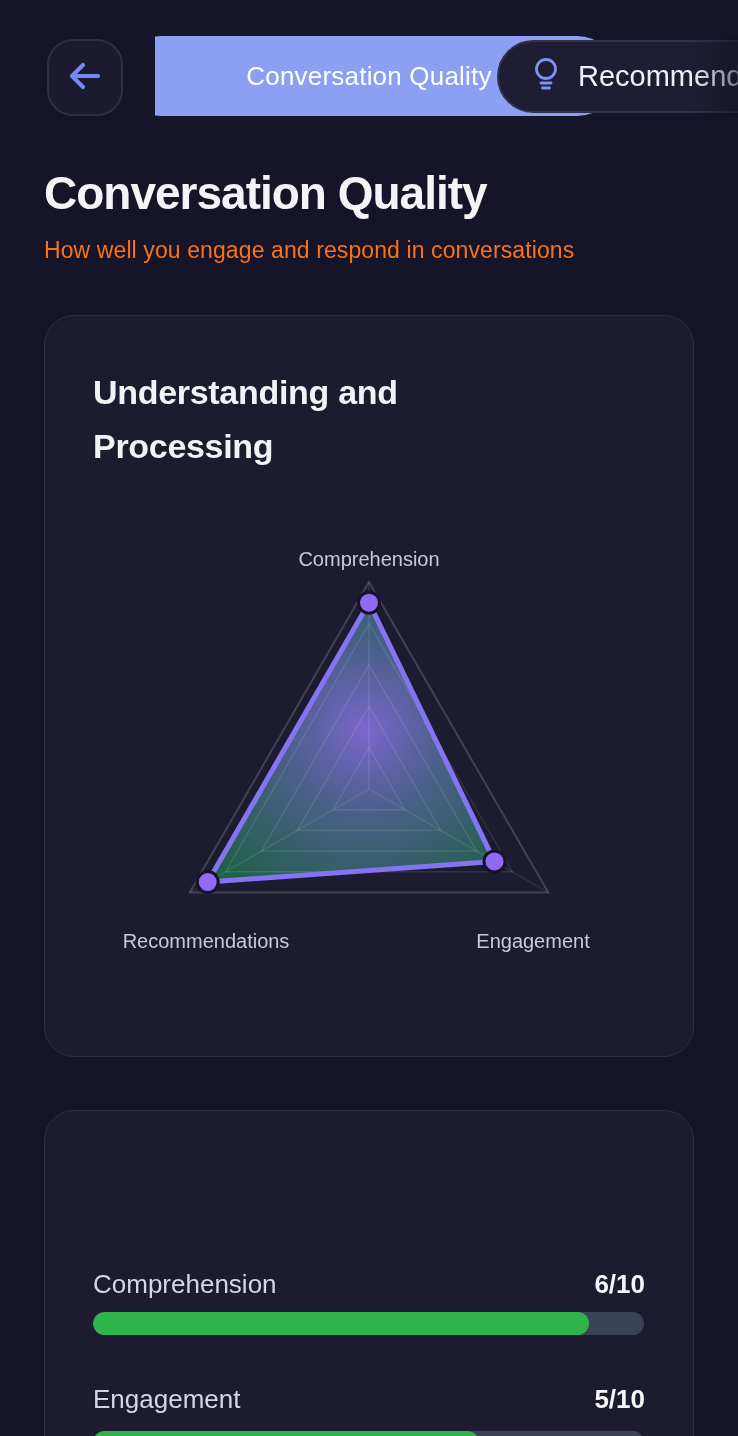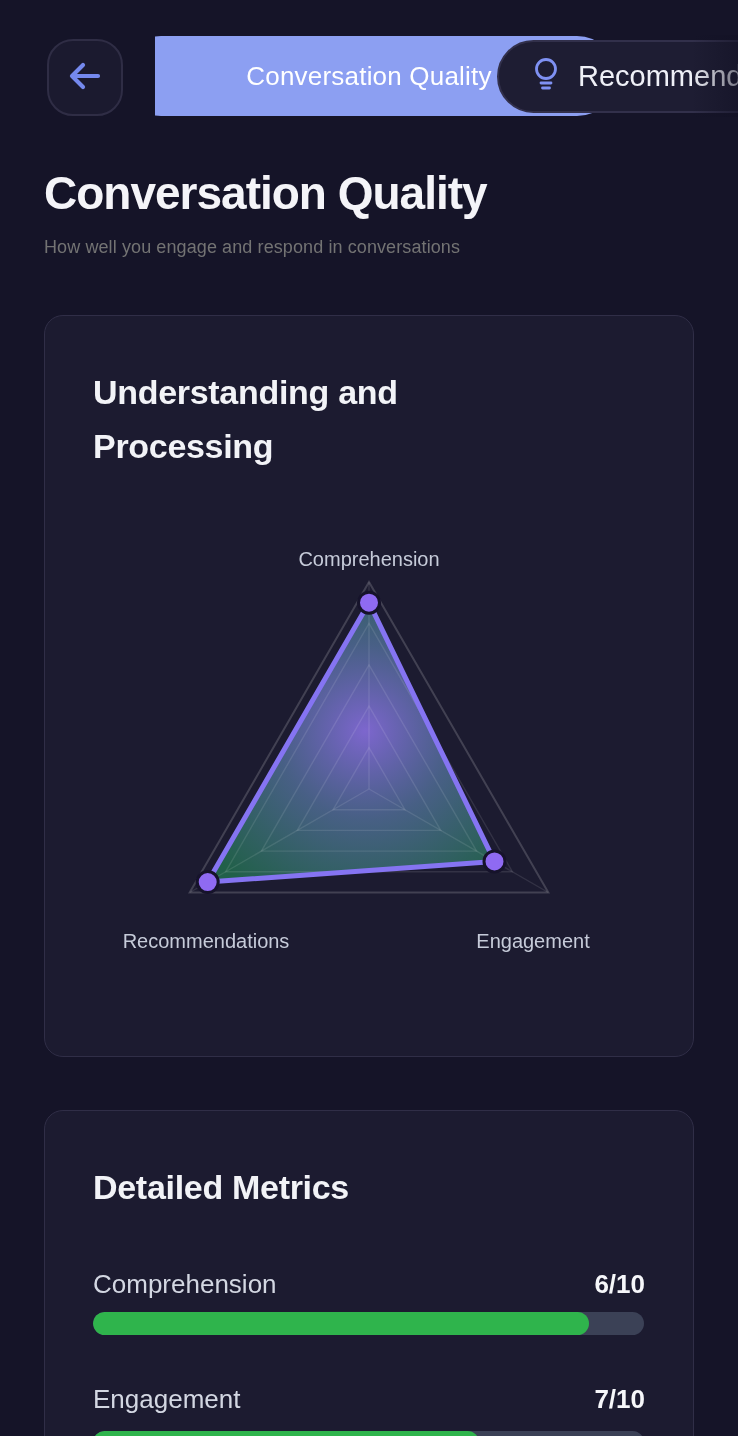--- a/index.html
+++ b/index.html
@@ -60,30 +60,30 @@
   }
 
   
   .page-title {
     position: absolute; left: 44px; top: 167px;
     color: #f4f4f8; font-size: 46px; font-weight: 700; letter-spacing: -1px;
     line-height: 1.15; white-space: nowrap;
   }
   .page-subtitle {
     position: absolute; left: 44px; top: 237px;
-    color: #737373; font-size: 18px; font-weight: 400; letter-spacing: 0.1px;
+    color: #f97316; font-size: 23px; font-weight: 400; letter-spacing: 0.1px;
     white-space: nowrap;
   }
 
   
   .card {
     position: absolute; left: 44px; width: 650px;
     background: #1c1b30;
     border: 1.5px solid #302e47;
-    border-radius: 19px;
+    border-radius: 30px;
   }
   .card-radar { top: 315px; height: 742px; }
   .card-metrics { top: 1110px; height: 430px; }
   .card-title {
     position: absolute; left: 48px;
     color: #f2f3f7; font-size: 34px; font-weight: 700; letter-spacing: -0.3px;
     line-height: 1.58;
   }
   .card-radar .card-title { top: 50px; width: 470px; }
   .card-metrics .card-title { top: 50px; }
@@ -177,32 +177,31 @@
           <circle cx="449.5" cy="325.4" r="10.5" fill="#8f6af2" stroke="#16132b" stroke-width="3"></circle>
           <circle cx="162.7" cy="346.1" r="10.5" fill="#8f6af2" stroke="#16132b" stroke-width="3"></circle>
         </svg>
       <span class="axis-label axis-comp">Comprehension</span>
       <span class="axis-label axis-eng">Engagement</span>
       <span class="axis-label axis-appr">Recommendations</span>
     </div>
   </section>
 
   <section class="card card-metrics">
-    <h2 class="card-title">Detailed Metrics</h2>
 
     <div class="metric-head row1-head">
       <span class="metric-label">Comprehension</span>
       <span class="metric-value">6/10</span>
     </div>
     <div class="metric-track row1-bar">
       <div class="metric-fill" style="width: 90%;"></div>
     </div>
 
     <div class="metric-head row2-head">
       <span class="metric-label">Engagement</span>
-      <span class="metric-value">7/10</span>
+      <span class="metric-value">5/10</span>
     </div>
     <div class="metric-track row2-bar">
       <div class="metric-fill" style="width: 70%;"></div>
     </div>
   </section>
 
 </div>
 
 </body></html>

